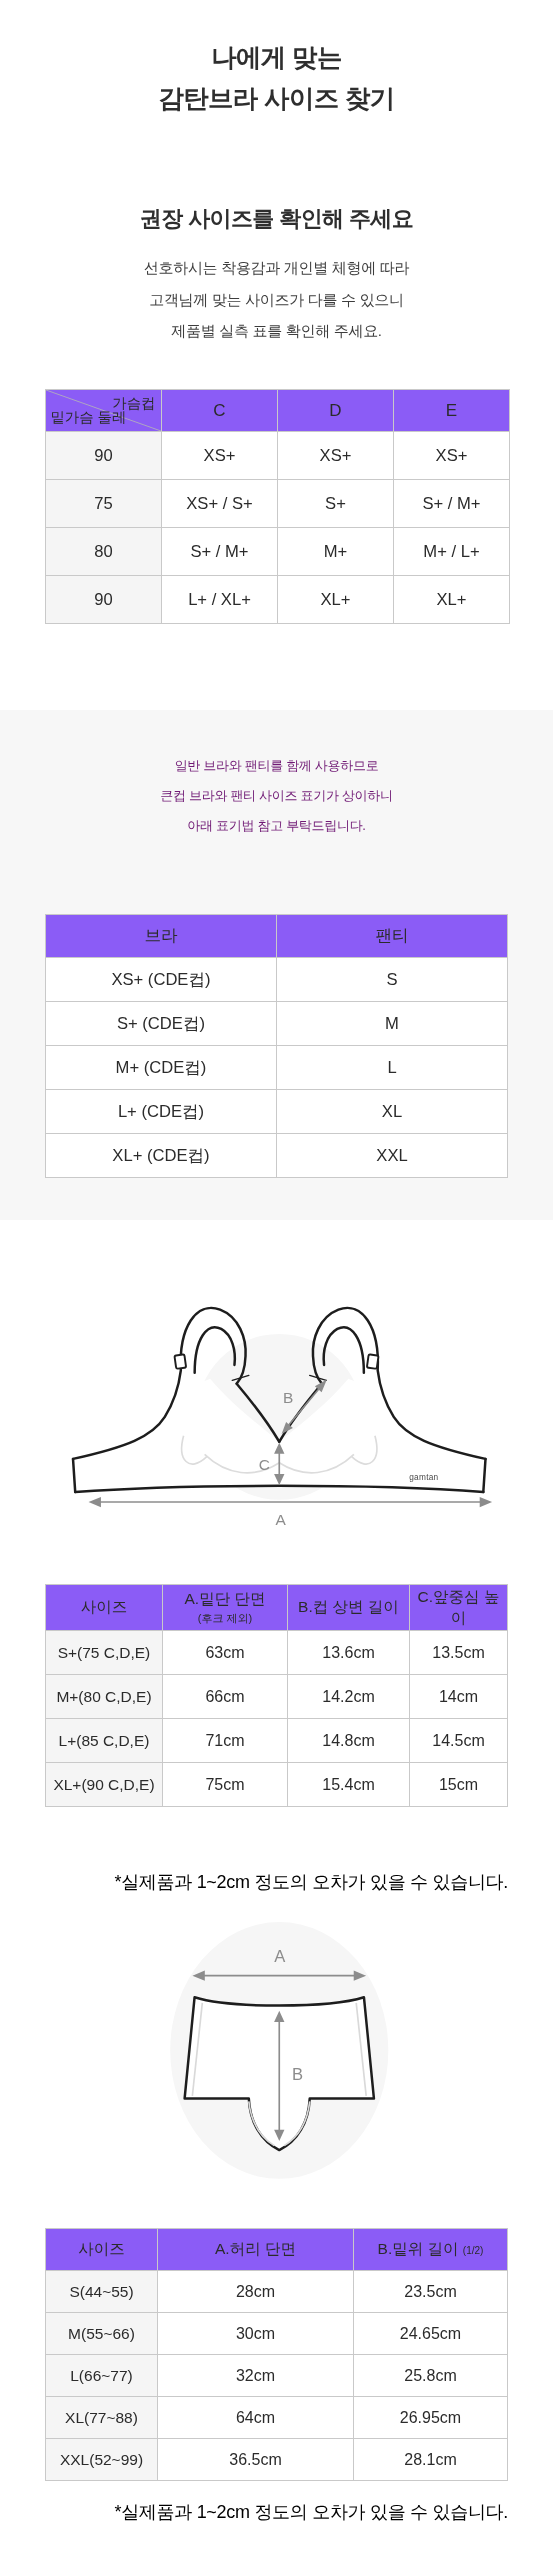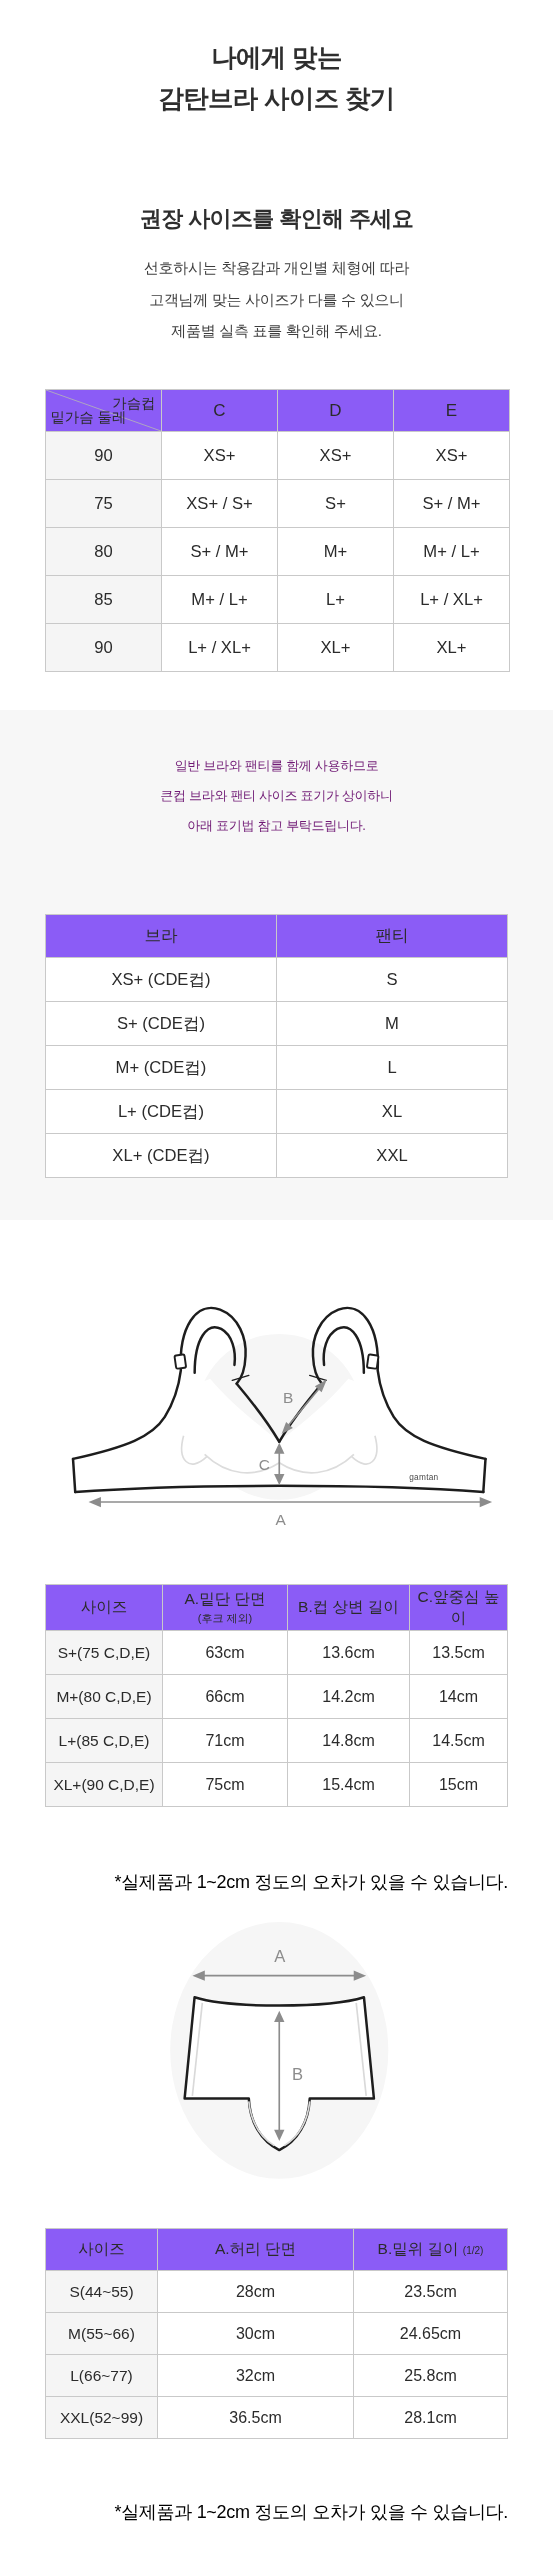--- a/index.html
+++ b/index.html
@@ -84,26 +84,20 @@
       <td>S+</td>
       <td>S+ / M+</td>
     </tr>
     <tr style="height:48px;">
       <td class="rowhead">80</td>
       <td>S+ / M+</td>
       <td>M+</td>
       <td>M+ / L+</td>
     </tr>
     <tr style="height:48px;">
-      <td class="rowhead">85</td>
-      <td>M+ / L+</td>
-      <td>L+</td>
-      <td>L+ / XL+</td>
-    </tr>
-    <tr style="height:48px;">
       <td class="rowhead">90</td>
       <td>L+ / XL+</td>
       <td>XL+</td>
       <td>XL+</td>
     </tr>
   </tbody>
     </table>
 
   <div class="abs notice-band" style="top:710px;height:510px;"></div>
   <div class="abs ctr notice-text" style="top:751px;">
@@ -284,20 +278,25 @@
       <td class="rowhead">M(55~66)</td>
       <td class="val">30cm</td>
       <td class="val">24.65cm</td>
     </tr>
     <tr style="height:42px;">
       <td class="rowhead">L(66~77)</td>
       <td class="val">32cm</td>
       <td class="val">25.8cm</td>
     </tr>
     <tr style="height:42px;">
+      <td class="rowhead">XL(77~88)</td>
+      <td class="val">64cm</td>
+      <td class="val">26.95cm</td>
+    </tr>
+    <tr style="height:42px;">
       <td class="rowhead">XXL(52~99)</td>
       <td class="val">36.5cm</td>
       <td class="val">28.1cm</td>
     </tr>
   </tbody>
     </table>
   <div class="abs footnote" style="top:2500px;right:45px;">*실제품과 1~2cm 정도의 오차가 있을 수 있습니다.</div>
 
 </div>
 

